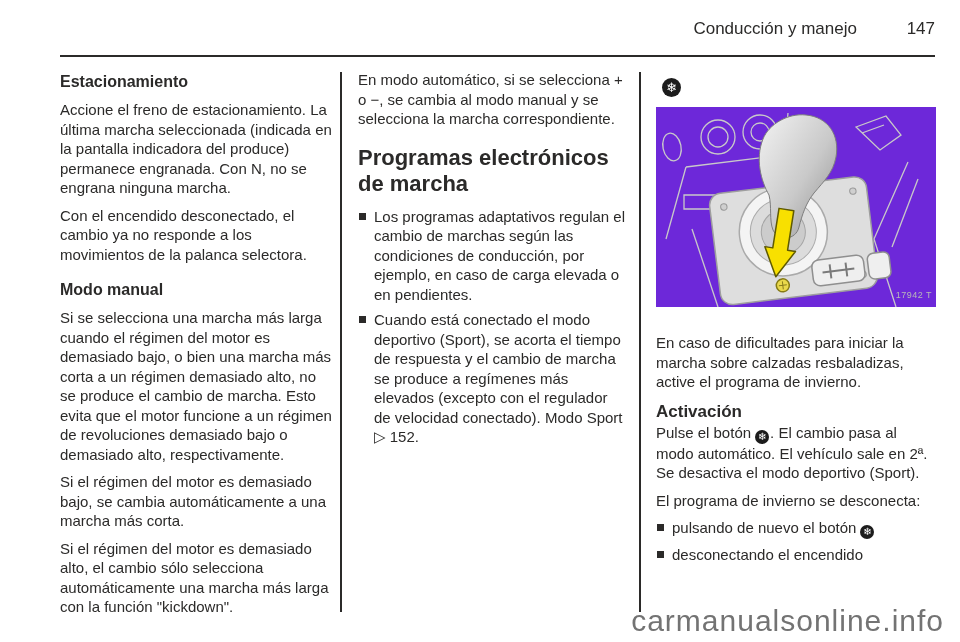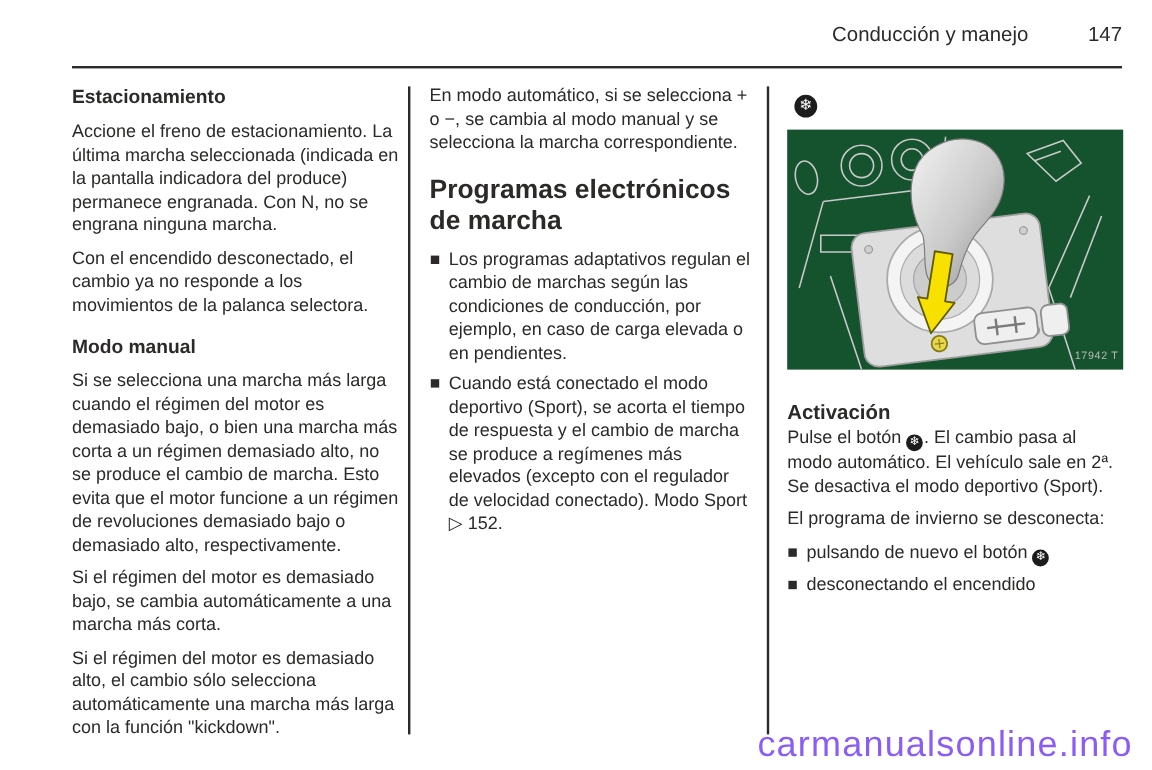--- a/index.html
+++ b/index.html
@@ -35,27 +35,27 @@
   }
   .bullet-row .btxt{flex:1;}
   .winter-sym{
     display:inline-flex;align-items:center;justify-content:center;
     width:14px;height:14px;border-radius:50%;background:#1c1c1c;color:#ffffff;
     font-size:10px;line-height:1;vertical-align:-2px;margin:0 1px 0 4px;
     font-family:"DejaVu Sans",sans-serif;
   }
   .winter-sym.lg{width:19px;height:19px;font-size:13px;vertical-align:-2px;margin-left:6px;}
   .figure{
-    position:relative;width:280px;height:200px;margin:8px 0 26px 0;background:#14532d;
+    position:relative;width:280px;height:200px;margin:8px 0 26px 0;background:#6d28d9;
   }
   .fig-label{
     position:absolute;right:4px;bottom:2px;font-size:9px;color:#b8b8b8;letter-spacing:.5px;
   }
   .watermark{
-    position:absolute;right:16px;bottom:4px;font-size:30px;color:#8b5cf6;
+    position:absolute;right:16px;bottom:4px;font-size:30px;color:#737373;
     letter-spacing:1px;white-space:nowrap;margin-top:12px;
   }
 </style>
 </head>
 <body>
 
 <div class="hdr">
   <span>Conducción y manejo</span>
   <span class="pgnum">147</span>
 </div>
@@ -139,20 +139,21 @@
 
       <path d="M150 8 C172 10 184 28 180 50 C177 66 168 74 158 86 C150 96 146 108 143 120 C140 133 123 135 117 123 C113 113 116 100 113 88 C105 74 99 52 107 32 C113 17 132 6 150 8 Z" fill="url(#knobGrad)" stroke="#7d7d7d" stroke-width="1"></path>
 
       <g transform="rotate(9 124 140)">
         <path d="M117 102 h15 v40 h8 L124.5 170 L109 142 h8 Z" fill="#f8e000" stroke="#5f5a00" stroke-width="1.5" stroke-linejoin="round"></path>
       </g>
     </svg>
     <span class="fig-label">17942 T</span>
   </div>
 
+  <p>En caso de dificultades para iniciar la marcha sobre calzadas resbaladizas, active el programa de invierno.</p>
   <h3 class="mini">Activación</h3>
   <p><span>Pulse el botón</span><span class="winter-sym">
         <span>❄</span>
       </span><span>. El cambio pasa al modo automático. El vehículo sale en 2ª. Se desactiva el modo deportivo (Sport).</span></p>
   <p>El programa de invierno se desconecta:</p>
   <div class="bullet-row">
     <span class="sq"></span>
     <span class="btxt"><span>pulsando de nuevo el botón</span><span class="winter-sym">
           <span>❄</span>
         </span></span>

